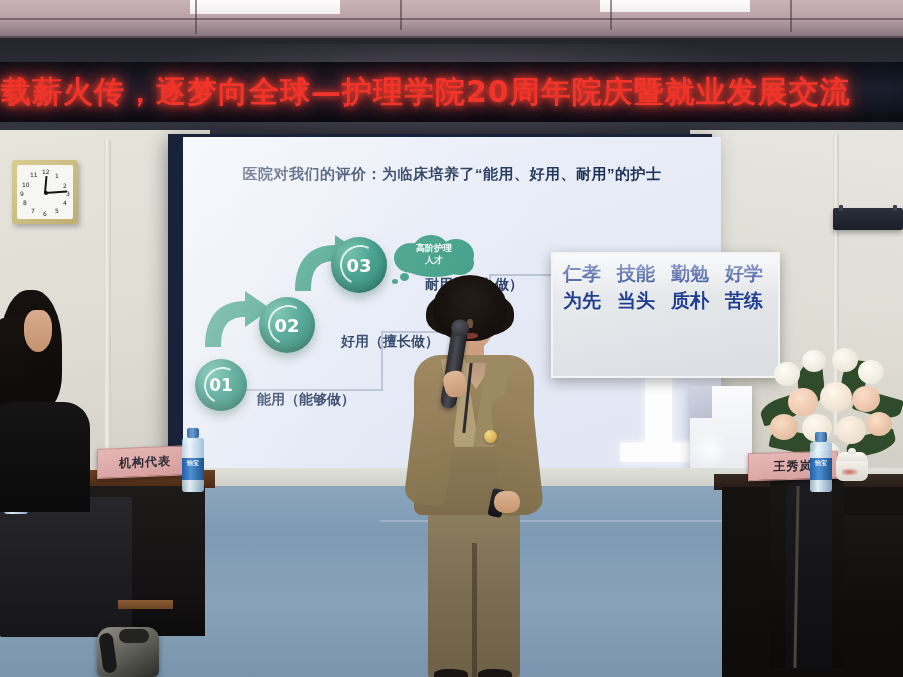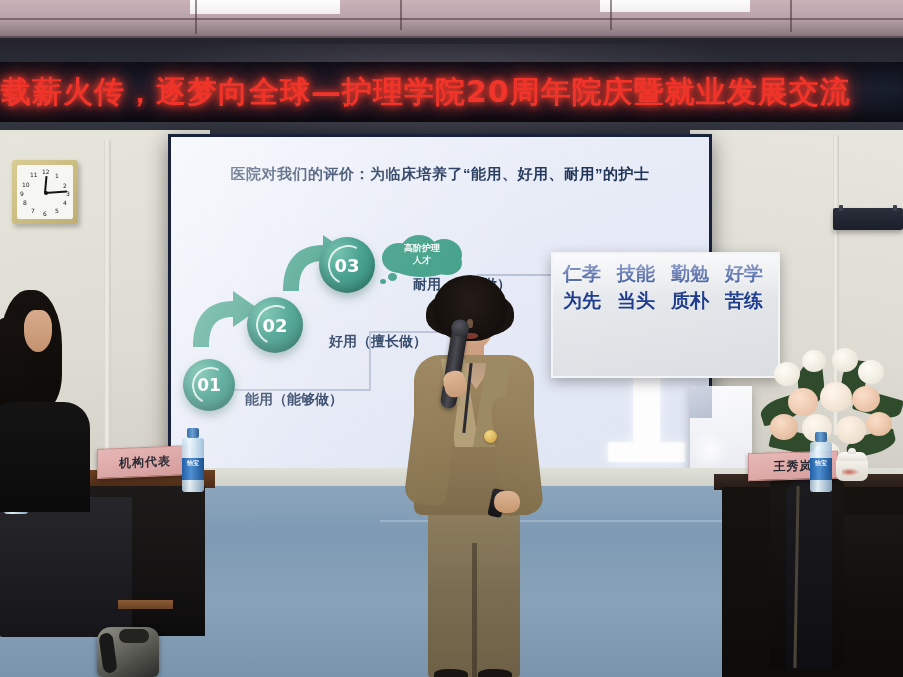--- a/index.html
+++ b/index.html
@@ -55,21 +55,21 @@
   
   #wall-speaker{left:833px;top:208px;width:70px;height:22px;
     background:linear-gradient(180deg,#2a2f3c,#1b1f29);border-radius:2px;
     box-shadow:0 3px 5px rgba(0,0,0,.3);}
   .spk-screw{position:absolute;top:-3px;width:4px;height:6px;background:#3c4150;border-radius:1px;}
 
   
   #screen-frame{left:168px;top:134px;width:538px;height:338px;
     background:#18223a;padding:3px;box-shadow:0 6px 20px rgba(0,0,0,.45);}
   #slide{position:relative;width:100%;height:100%;overflow:hidden;
-    background:linear-gradient(160deg,#eef1fa 0%,#e8ecf7 35%,#e3e8f5 70%,#dfe5f3 100%);}
+    background:linear-gradient(160deg,#eef1fa 0%,#e8ecf7 35%,#e3e8f5 70%,#dfe5f3 100%);margin-left:12px;}
   #slide-sheen{position:absolute;left:0;top:0;width:100%;height:100%;
     background:linear-gradient(115deg,rgba(255,255,255,.55) 0%,rgba(255,255,255,.1) 38%,rgba(255,255,255,0) 60%);
     pointer-events:none;}
   #slide-title{position:absolute;left:0;top:28px;width:100%;text-align:center;
     color:#1e3356;font-size:15px;font-weight:bold;letter-spacing:.5px;}
 
   
   #deco-one{position:absolute;right:14px;bottom:-10px;color:#ffffff;
     font-size:150px;font-weight:bold;line-height:1;opacity:.95;
     font-family:"DejaVu Sans",sans-serif;text-shadow:0 0 10px rgba(255,255,255,.9);}

